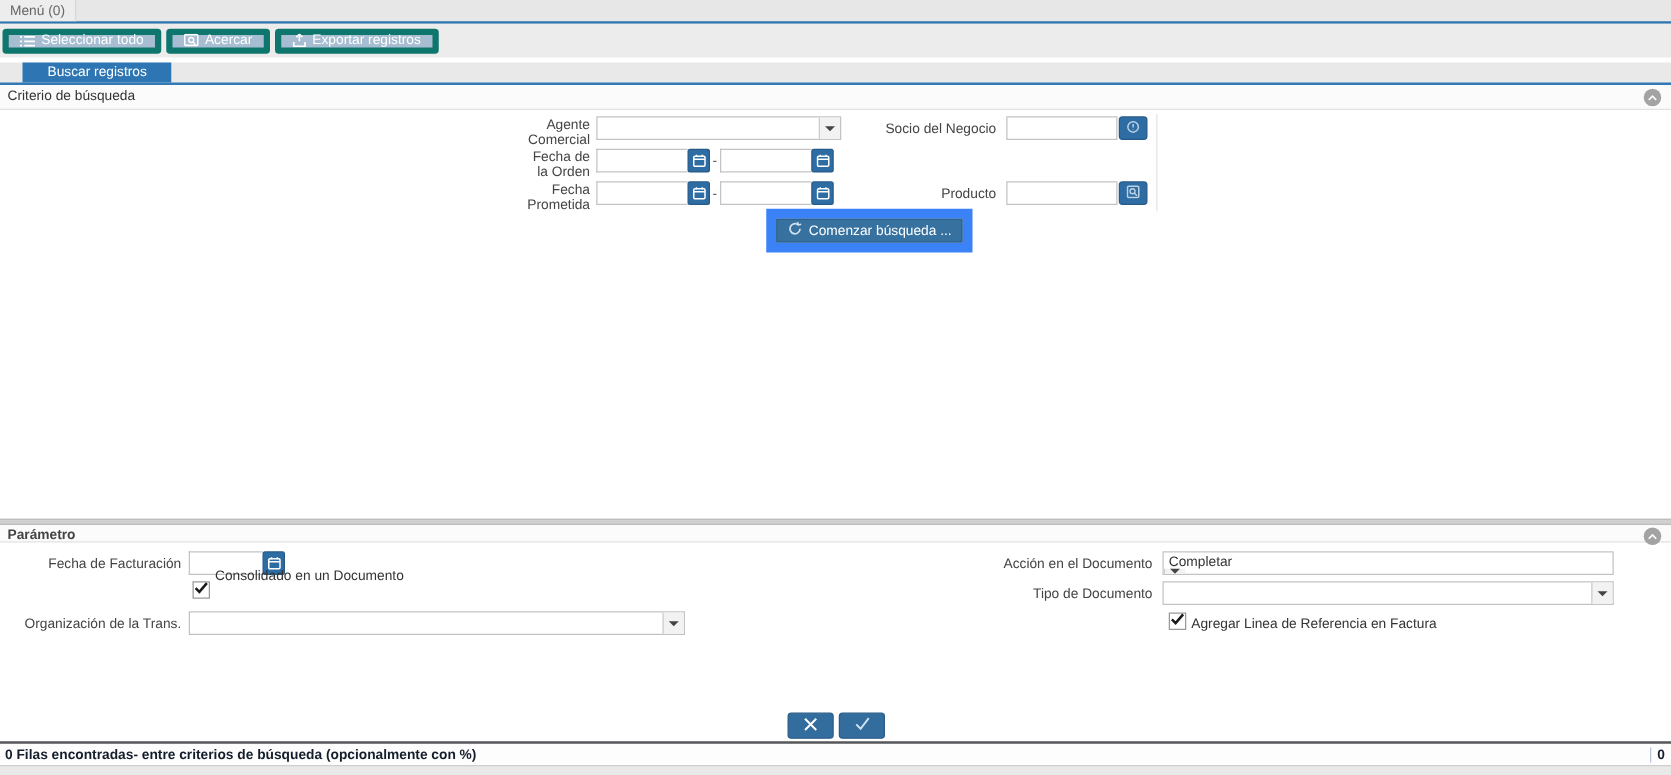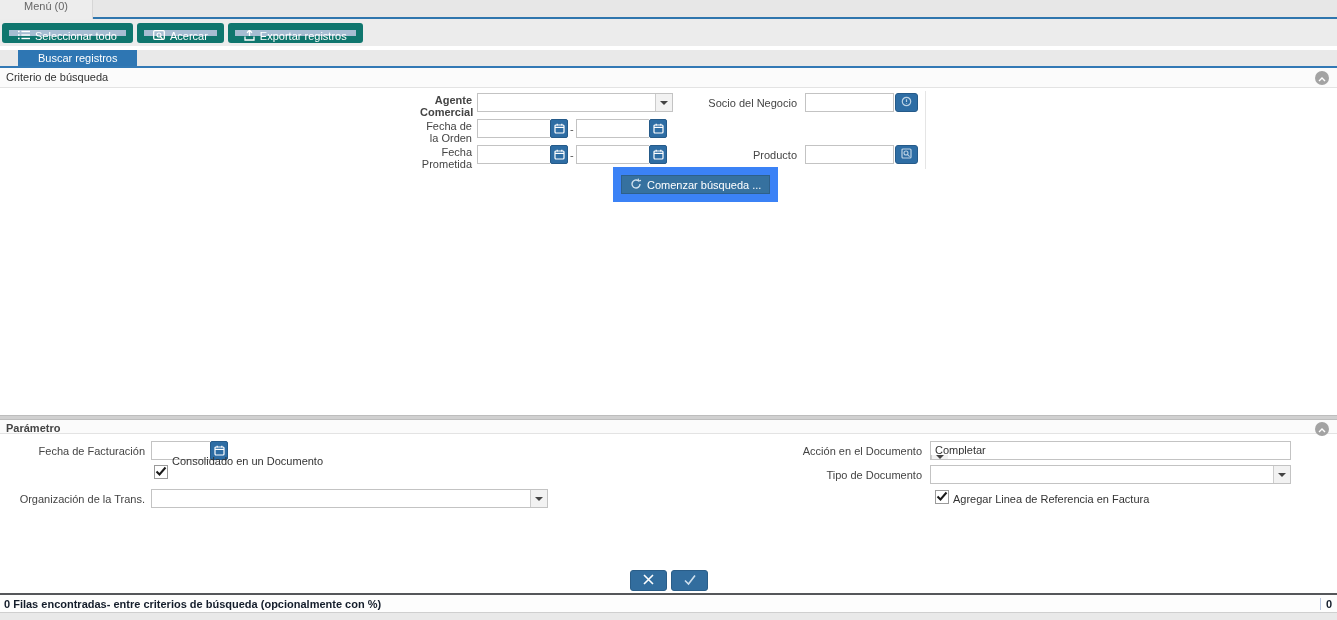--- a/index.html
+++ b/index.html
@@ -3,30 +3,30 @@
 <meta charset="utf-8">
 <style>
   * { margin:0; padding:0; box-sizing:border-box; }
   html,body { background:#fff; }
   body { font-family:"Liberation Sans", sans-serif; font-size:11px; color:#333; }
   #page { position:relative; width:1337px; height:620px; background:#fff; overflow:hidden; }
 
   
   .wintabs { position:absolute; left:0; top:0; width:100%; height:19px;
              background:#e7e7e7; border-bottom:2px solid #2f76ae; display:flex; align-items:stretch; }
-  .wintab { display:flex; align-items:flex-start; padding:0 24px; height:30px; cursor:pointer; }
+  .wintab { display:flex; align-items:center; padding:0 8px; height:17px; cursor:pointer; }
   .wintab.inactive { background:#ededed; color:#666; border-right:1px solid #d6d6d6; }
   .wintab.active { background:#29699c; color:#fff; }
   .wintab .closex { margin-left:10px; display:flex; align-items:center; }
 
   
   .toolbar { position:absolute; left:0; top:19px; width:100%; height:27px; background:#ececec;
              display:flex; align-items:center; padding-left:2px; gap:4px; }
-  .tbtn { display:flex; align-items:flex-start; gap:5px; height:20px; padding:0 9px;
-          background:#a6bdd2; border:7px solid #0f766e; border-radius:3px; color:#fff; cursor:pointer; }
+  .tbtn { display:flex; align-items:flex-end; gap:5px; height:20px; padding:0 9px;
+          background:#a6bdd2; border:5px solid #0f766e; border-radius:3px; color:#fff; cursor:pointer; }
   .tbtn svg { display:block; }
 
   
   .tabstrip { position:absolute; left:0; top:50px; width:100%; height:18px; background:#e9e9e9;
               border-bottom:2px solid #3279b5; display:flex; }
   .ctab { margin-left:18px; height:16px; padding:0 20px; background:#2e76b3; color:#fff;
           display:flex; align-items:center; cursor:pointer; }
 
   
   .phead { position:absolute; left:0; width:100%; height:20px; background:#fbfbfb;
@@ -146,21 +146,21 @@
         <svg width="8" height="5" viewBox="0 0 8 5">
             <path d="M1 4 L4 1 L7 4" fill="none" stroke="#fff" stroke-width="1.4"></path>
           </svg>
       </span>
     </div>
   </div>
 
   <div class="sbody">
     <div class="vdivider"></div>
 
-    <div class="flabel" style="left:420px; top:6px; width:52px;font-weight:bold;">Agente Comercial</div>
+    <div class="flabel" style="left:420px; top:6px; width:52px;">Agente Comercial</div>
     <div class="combo" style="left:477px; top:5px; width:196px;">
       <span class="cval"></span>
       <span class="cbtn">
           <span class="tri"></span>
         </span>
     </div>
     <div class="flabel" style="left:695px; top:9px; width:102px;">Socio del Negocio</div>
     <input class="tinput" style="left: 805px; top: 5px; width: 89px;" value="">
     <div class="sqbtn" style="left:895px; top:5px;">
       <span>

